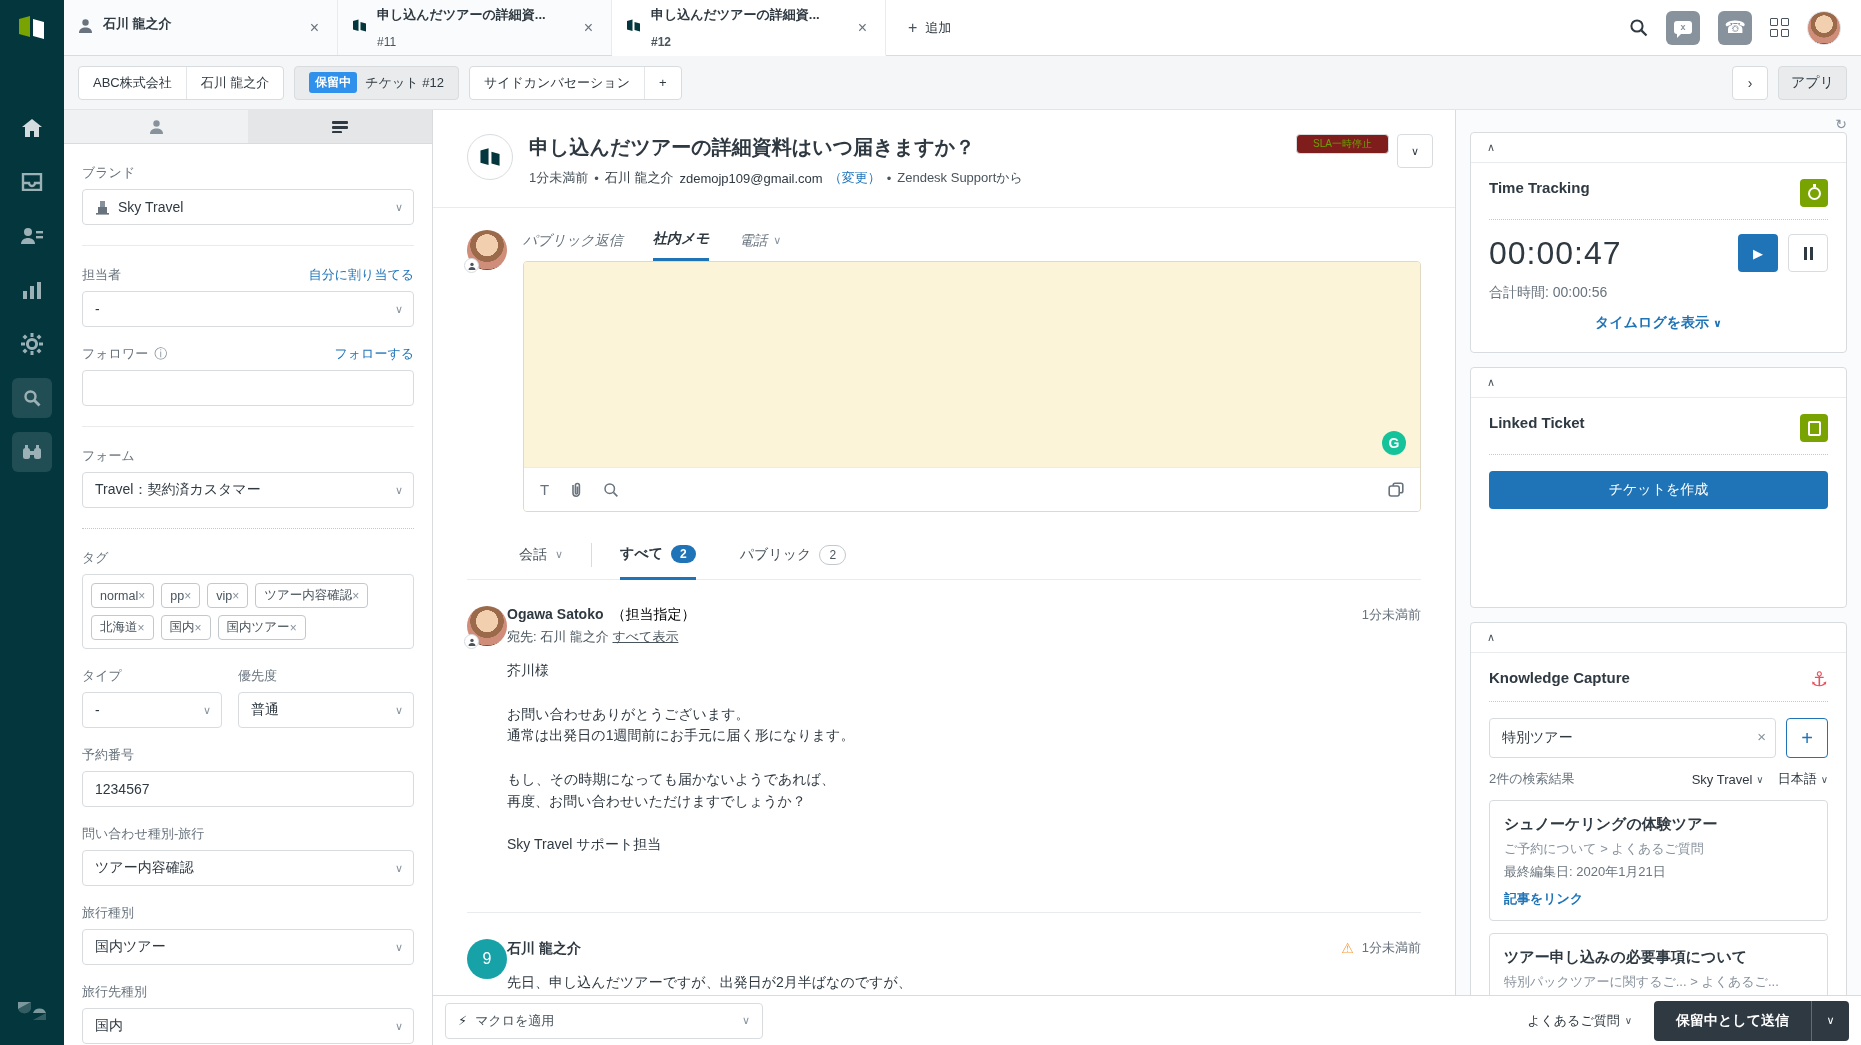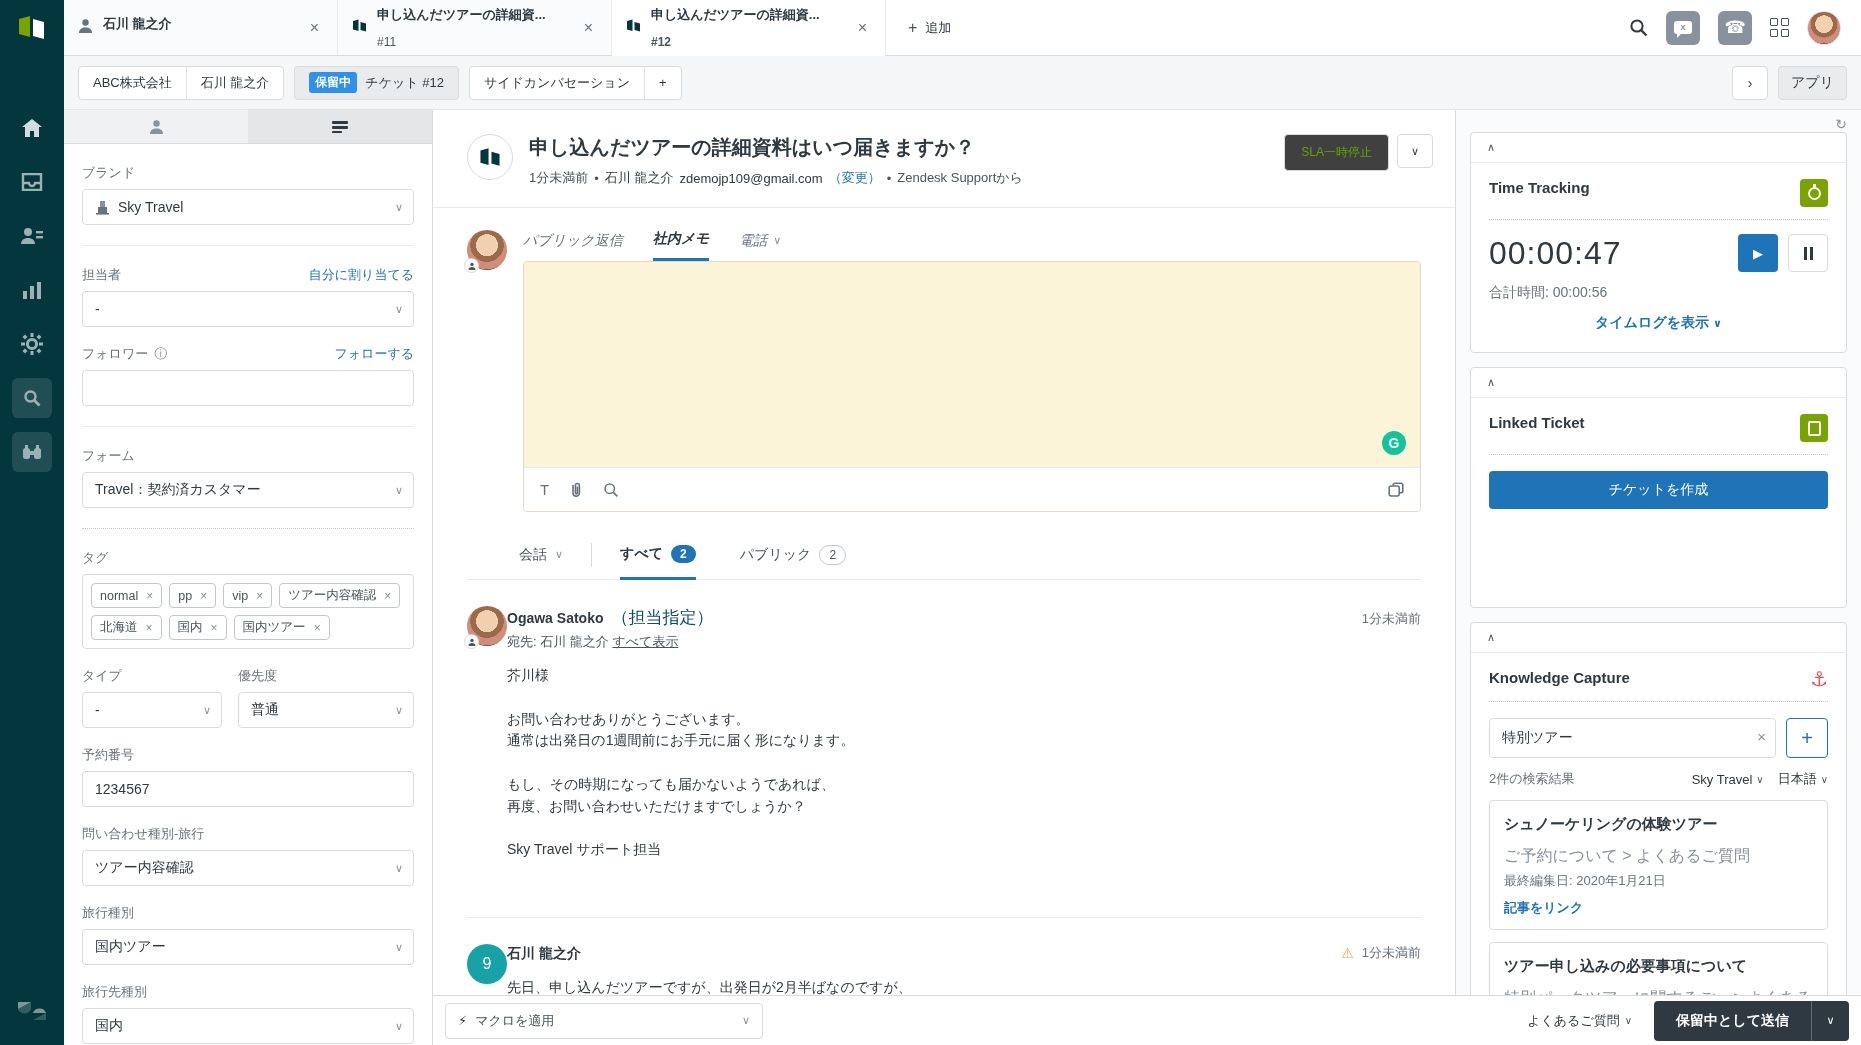--- a/index.html
+++ b/index.html
@@ -66,37 +66,37 @@
   .f-row { display:flex; justify-content:space-between; align-items:center; margin-bottom:7px; }
   .f-row .f-label { margin-bottom:0; }
   .linkblue { color:#1f73b7; font-size:13px; cursor:pointer; text-decoration:none; }
   .select { position:relative; height:36px; border:1px solid #d8dcde; border-radius:4px; background:#fff; display:flex; align-items:center; padding:0 28px 0 12px; font-size:14px; color:#2f3941; cursor:pointer; }
   .select .caret { position:absolute; right:10px; color:#87929d; font-size:11px; }
   .tinput { width:100%; height:36px; border:1px solid #d8dcde; border-radius:4px; padding:0 12px; font-size:14px; color:#2f3941; font-family:inherit; background:#fff; }
   .sep { border-top:1px solid #e9ebed; margin:20px 0; }
   .sep.dotted { border-top:1px dotted #c2c8cc; }
   .fgap { margin-bottom:18px; }
   .tagsbox { border:1px solid #d8dcde; border-radius:4px; padding:8px; display:flex; flex-wrap:wrap; gap:7px; }
-  .tagchip { display:flex; align-items:center; gap:8px; border:1px solid #c2c8cc; border-radius:4px; background:#fff; padding:3px 8px; font-size:12.5px; color:#49545c; cursor:pointer; }
+  .tagchip { display:flex; align-items:center; gap:0; border:1px solid #c2c8cc; border-radius:4px; background:#fff; padding:3px 8px; font-size:12.5px; color:#49545c; cursor:pointer; }
   .tagchip .x { color:#87929d; font-size:12px; }
   .twocol { display:flex; gap:16px; }
   .brandico { color:#68737d; margin-right:8px; display:flex; }
 
   
   .right-region { flex:1; display:flex; flex-direction:column; min-width:0; }
   .upper { flex:1; display:flex; min-height:0; }
 
   .ticket-main { flex:1; min-width:0; display:flex; flex-direction:column; overflow:hidden; background:#fff; }
   .t-header { padding:24px 24px 20px 34px; border-bottom:1px solid #e9ebed; display:flex; gap:16px; position:relative; flex-shrink:0; }
   .t-logo { width:46px; height:46px; border:1px solid #d8dcde; border-radius:50%; display:flex; align-items:center; justify-content:center; flex-shrink:0; }
   .t-title { font-size:20px; font-weight:bold; color:#2f3941; margin-bottom:8px; }
   .t-meta { font-size:13px; color:#49545c; display:flex; gap:6px; flex-wrap:wrap; align-items:center; }
   .t-meta .em { color:#2f3941; }
   .hdr-actions { position:absolute; right:22px; top:24px; display:flex; gap:8px; }
-  .slabtn { height:37px; border:1px solid #d8dcde; border-radius:4px; background:#404040; color:#68a300; font-size:12px; padding:0 16px; cursor:pointer; }
+  .slabtn { height:20px; border:1px solid #d8dcde; border-radius:4px; background:#7f1d1d; color:#68a300; font-size:10px; padding:0 16px; cursor:pointer; }
   .chevbtn { height:34px; width:36px; border:1px solid #d8dcde; border-radius:4px; background:#fff; color:#2f3941; font-size:11px; display:flex; align-items:center; justify-content:center; cursor:pointer; }
 
   .composer { padding:22px 34px 0 34px; display:flex; gap:16px; flex-shrink:0; }
   .msg-avatar { width:40px; height:40px; border-radius:50%; background:radial-gradient(circle at 50% 38%, #f2cfae 0 34%, #9a6a4a 35% 52%, #cf8d7a 53% 75%, #7a4a33 76%); position:relative; flex-shrink:0; }
   .msg-avatar .agentbadge { position:absolute; left:-3px; bottom:-3px; width:15px; height:15px; border-radius:50%; background:#fff; border:1px solid #d8dcde; display:flex; align-items:center; justify-content:center; }
   .comp-body { flex:1; min-width:0; }
   .comp-tabs { display:flex; gap:30px; margin-bottom:0; }
   .ctab { font-size:14px; color:#68737d; padding-bottom:10px; cursor:pointer; display:flex; gap:6px; align-items:center;font-style:italic; }
   .ctab.active { color:#2f3941; font-weight:bold; border-bottom:3px solid #1f73b7; }
   .editorbox { border:1px solid #e0d9c3; border-radius:4px; overflow:hidden; }
@@ -112,21 +112,21 @@
   .fr-div { width:1px; height:24px; background:#d8dcde; margin:0 28px; }
   .cbadge { background:#1f73b7; color:#fff; font-size:12px; font-weight:bold; border-radius:10px; padding:2px 9px; }
   .cbadge.outline { background:#fff; color:#49545c; border:1px solid #c2c8cc; font-weight:normal; }
   .fr-gap { width:44px; }
 
   .convo { flex:1; overflow:hidden; padding:26px 34px 0 34px; }
   .message { display:flex; gap:0; margin-bottom:34px; }
   .m-body { flex:1; min-width:0; }
   .m-head { display:flex; align-items:baseline; gap:8px; }
   .m-author { font-size:14px; font-weight:bold; color:#2f3941; }
-  .m-tag { font-size:17px; color:#0c4a6e; }
+  .m-tag { font-size:14px; color:#000000; }
   .m-time { margin-left:auto; font-size:13px; color:#68737d; display:flex; gap:8px; align-items:center; }
   .warn { color:#f79a3e; font-size:14px; }
   .m-to { font-size:13px; color:#49545c; margin-top:4px; }
   .m-to .showall { text-decoration:underline; cursor:pointer; color:#49545c; }
   .m-text { font-size:14px; color:#2f3941; line-height:1.55; margin-top:14px; }
   .m-text p { margin-bottom:22px; }
   .num-avatar { width:40px; height:40px; border-radius:50%; background:#17a2a8; color:#fff; font-size:16px; display:flex; align-items:center; justify-content:center; flex-shrink:0; }
   .msgsep { border-top:1px solid #e9ebed; margin:0 0 26px 0; }
 
   
@@ -157,21 +157,21 @@
   .kc-search input { width:100%; height:40px; border:1px solid #d8dcde; border-radius:4px; padding:0 30px 0 12px; font-size:14px; color:#2f3941; font-family:inherit; }
   .kc-clear { position:absolute; right:10px; top:10px; color:#87929d; font-size:15px; cursor:pointer; }
   .kc-add { width:42px; height:40px; border:1px solid #1f73b7; color:#1f73b7; background:#fff; border-radius:4px; font-size:20px; display:flex; align-items:center; justify-content:center; cursor:pointer; }
   .kc-meta { display:flex; align-items:center; margin-top:12px; font-size:13px; }
   .kc-count { color:#68737d; }
   .kc-filters { margin-left:auto; display:flex; gap:14px; color:#2f3941; }
   .kc-filter { cursor:pointer; display:flex; gap:4px; align-items:center; }
   .kc-filter .caret { font-size:10px; color:#49545c; }
   .article { border:1px solid #d8dcde; border-radius:4px; padding:14px 14px 12px 14px; margin-top:12px; }
   .a-title { font-size:15px; font-weight:bold; color:#2f3941; }
-  .a-path { font-size:16px; color:#87929d; margin-top:12px; white-space:nowrap; overflow:hidden; }
+  .a-path { font-size:13px; color:#87929d; margin-top:6px; white-space:nowrap; overflow:hidden; }
   .a-edit { font-size:13px; color:#68737d; margin-top:5px; }
   .a-link { font-size:13px; font-weight:bold; margin-top:9px; display:inline-block; }
 
   
   .footer { height:50px; border-top:1px solid #d8dcde; background:#fff; display:flex; align-items:center; padding:0 12px; flex-shrink:0; gap:24px; }
   .macro { width:318px; height:36px; border:1px solid #d8dcde; border-radius:4px; display:flex; align-items:center; padding:0 12px; font-size:13px; color:#49545c; cursor:pointer; gap:8px; }
   .macro .caret { margin-left:auto; color:#87929d; font-size:11px; }
   .foot-right { margin-left:auto; display:flex; align-items:center; gap:22px; }
   .closetabs { font-size:13px; color:#2f3941; display:flex; gap:5px; align-items:center; cursor:pointer; }
   .closetabs .caret { font-size:10px; color:#49545c; }

